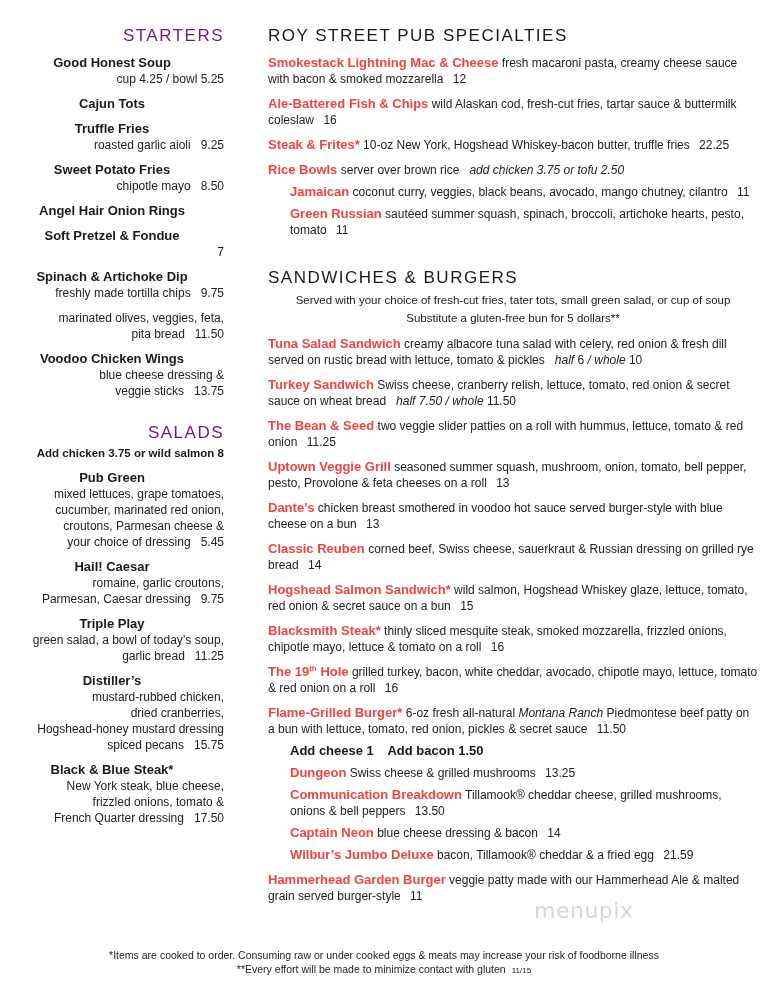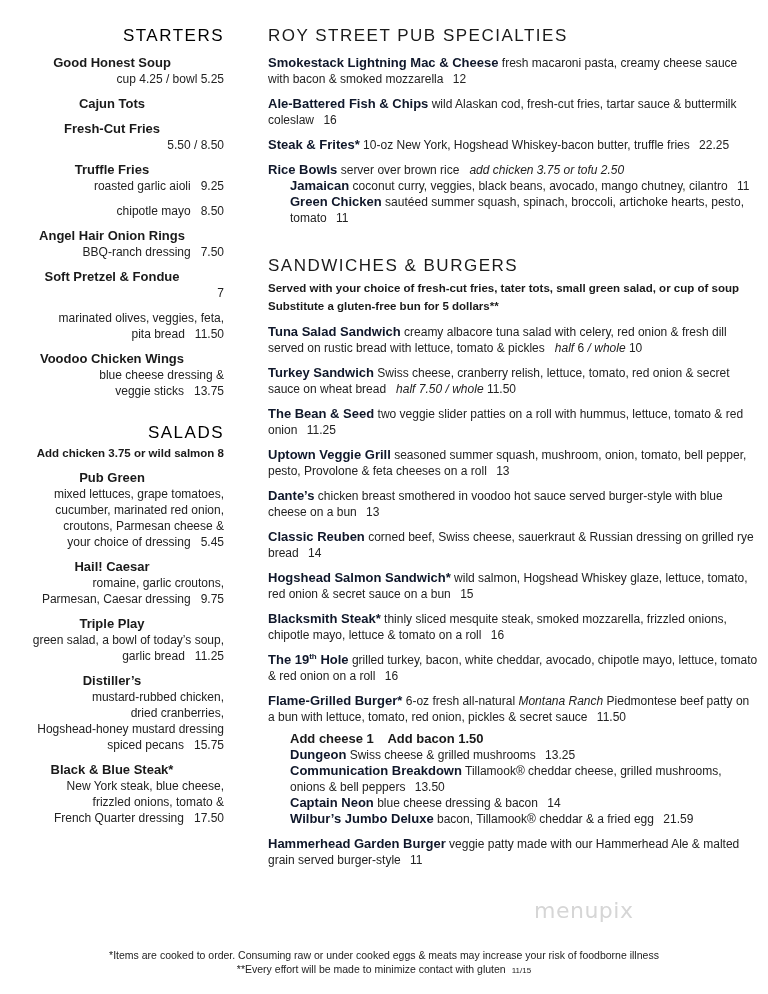--- a/index.html
+++ b/index.html
@@ -10,43 +10,43 @@
     }
     .page { position: relative; width: 768px; height: 994px; }
 
     
     .left-col {
       position: absolute; left: 0; top: 26px; width: 224px;
       text-align: right;
     }
     .section-title-left {
       font-size: 17px; letter-spacing: 1.5px; font-weight: normal;
-      color: #000000; line-height: 20px;
+      color: #701a75; line-height: 20px;
     }
     .left-item { margin-top: 9px; }
     .left-item .name { font-size: 13px; font-weight: bold; line-height: 16px; text-align: center; }
     .left-item .desc { font-size: 12px; line-height: 16px; color: #222; }
     .price { margin-left: 6px; }
     .salads-block { margin-top: 24px; }
     .salads-note { font-size: 11.5px; font-weight: bold; line-height: 16px; margin-top: 2px; }
 
     
     .right-col {
       position: absolute; left: 268px; top: 26px; width: 490px;
     }
     .section-title-right {
       font-size: 17px; letter-spacing: 1.5px; font-weight: normal;
       line-height: 20px;
     }
     .r-item { margin-top: 9px; font-size: 12px; line-height: 16px; color: #222; }
-    .r-item .name { font-weight: bold; font-size: 13px; color: #0f172a; }
+    .r-item .name { font-weight: bold; font-size: 13px; color: #ef4444; }
     .r-item i { font-style: italic; }
-    .r-sub { margin-left: 22px; margin-top: 0; }
+    .r-sub { margin-left: 22px; margin-top: 6px; }
     .sandwich-block { margin-top: 30px; }
-    .sandwich-note { font-size: 11.5px; font-weight: bold; line-height: 18px; }
+    .sandwich-note { font-size: 11.5px; font-weight: normal; line-height: 18px; text-align: center; }
     .sandwich-note.first { margin-top: 3px; }
     .addons { margin-left: 22px; margin-top: 6px; font-size: 13px; font-weight: bold; line-height: 16px; }
     .addons span + span { margin-left: 10px; }
     sup { font-size: 8px; vertical-align: super; line-height: 0; }
 
     
     .watermark {
       position: absolute; left: 534px; top: 898px;
       font-size: 22px; color: #d6d6d6; letter-spacing: 0.5px;
       font-family: "DejaVu Sans", sans-serif; font-weight: normal;
@@ -69,37 +69,37 @@
       <div class="section-title-left">STARTERS</div>
       <div id="starters-list">
           <div class="left-item">
             <div class="name">Good Honest Soup</div>
             <div class="desc" style="white-space: pre;">cup 4.25 / bowl 5.25</div>
           </div>
           <div class="left-item">
             <div class="name">Cajun Tots</div>
           </div>
           <div class="left-item">
-            <div class="name">Fresh-Cut Fries</div>
-            <div class="desc" style="white-space: pre;">5.50 / 8.50</div>
-          </div>
-          <div class="left-item">
             <div class="name">Truffle Fries</div>
             <div class="desc" style="white-space: pre;">roasted garlic aioli   9.25</div>
           </div>
           <div class="left-item">
+            <div class="name">Sweet Potato Fries</div>
             <div class="desc" style="white-space: pre;">chipotle mayo   8.50</div>
           </div>
           <div class="left-item">
             <div class="name">Angel Hair Onion Rings</div>
-            <div class="desc" style="white-space: pre;">BBQ-ranch dressing   7.50</div>
           </div>
           <div class="left-item">
             <div class="name">Soft Pretzel &amp; Fondue</div>
             <div class="desc" style="white-space: pre;">7</div>
+          </div>
+          <div class="left-item">
+            <div class="name">Spinach &amp; Artichoke Dip</div>
+            <div class="desc" style="white-space: pre;">freshly made tortilla chips   9.75</div>
           </div>
           <div class="left-item">
             <div class="desc" style="white-space: pre;">marinated olives, veggies, feta,</div>
             <div class="desc" style="white-space: pre;">pita bread   11.50</div>
           </div>
           <div class="left-item">
             <div class="name">Voodoo Chicken Wings</div>
             <div class="desc" style="white-space: pre;">blue cheese dressing &amp;</div>
             <div class="desc" style="white-space: pre;">veggie sticks   13.75</div>
           </div>
@@ -153,21 +153,21 @@
           <div class="r-item"><span class="name">Steak &amp; Frites*</span> <span>10-oz New York, Hogshead Whiskey-bacon butter, truffle fries</span> <span class="price">22.25</span></div>
         </div>
 
       <div class="r-item">
         <span class="name">Rice Bowls</span>
         <span>server over brown rice</span>&nbsp;&nbsp;
         <i>add chicken 3.75 or tofu 2.50</i>
       </div>
       <div id="rice-bowls-list">
           <div class="r-item r-sub"><span class="name">Jamaican</span> <span>coconut curry, veggies, black beans, avocado, mango chutney, cilantro</span> <span class="price">11</span></div>
-          <div class="r-item r-sub"><span class="name">Green Chicken</span> <span>sautéed summer squash, spinach, broccoli, artichoke hearts, pesto, tomato</span> <span class="price">11</span></div>
+          <div class="r-item r-sub"><span class="name">Green Russian</span> <span>sautéed summer squash, spinach, broccoli, artichoke hearts, pesto, tomato</span> <span class="price">11</span></div>
         </div>
     </div>
 
     <div class="sandwich-block">
       <div class="section-title-right">SANDWICHES &amp; BURGERS</div>
       <div class="sandwich-note first">Served with your choice of fresh-cut fries, tater tots, small green salad, or cup of soup</div>
       <div class="sandwich-note">Substitute a gluten-free bun for 5 dollars**</div>
 
       <div class="r-item">
         <span class="name">Tuna Salad Sandwich</span>

